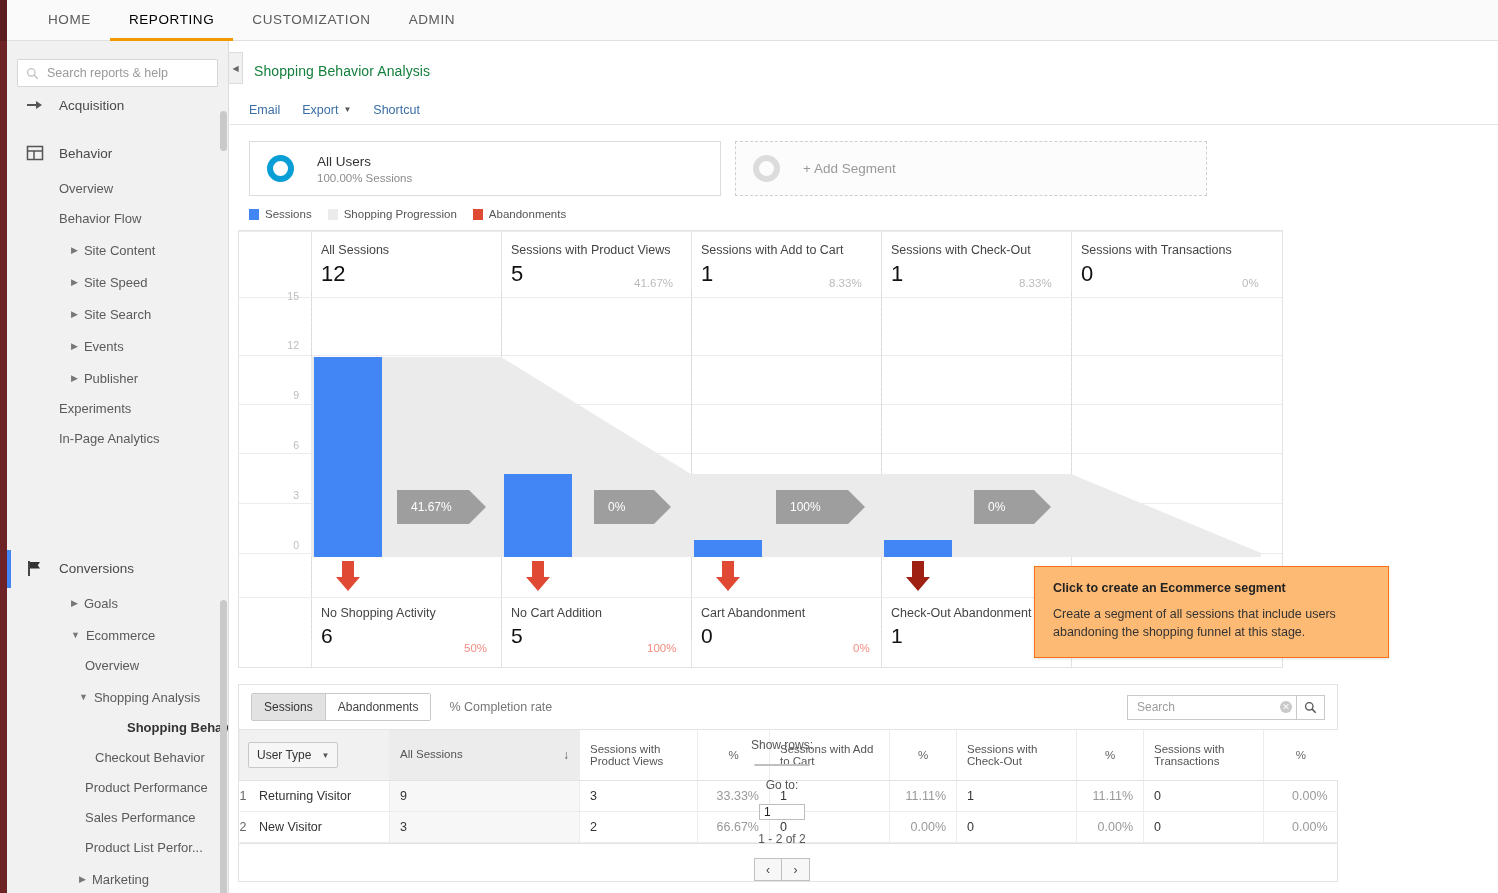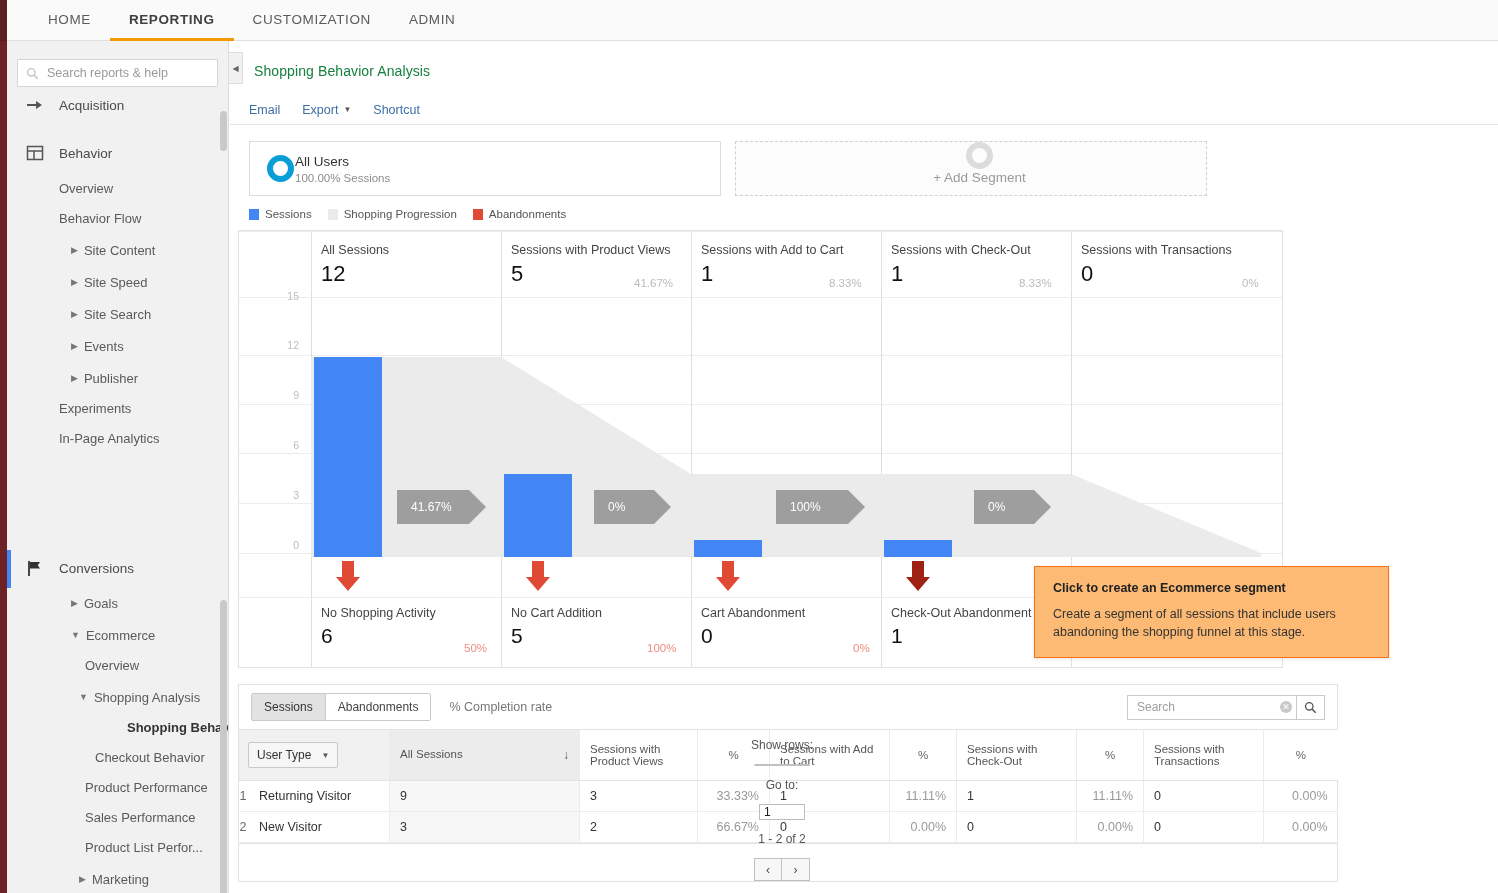--- a/index.html
+++ b/index.html
@@ -21,21 +21,21 @@
   .topnav {
     position: absolute; left: 7px; top: 0; width: 1491px; height: 41px;
     background: #fafafa; border-bottom: 1px solid #e0e0e0;
   }
   .topnav-items { display: flex; align-items: stretch; height: 41px; padding-left: 22px; }
   .topnav-item {
     display: flex; align-items: center; padding: 0 19px;
     font-size: 13.5px; letter-spacing: .6px; color: #5b5b5b; cursor: pointer;
     border-bottom: 3px solid transparent; height: 41px;
   }
-  .topnav-item.active { color: #404040; border-bottom-color: #f29900; font-weight: 700; }
+  .topnav-item.active { color: #000000; border-bottom-color: #f29900; font-weight: 400; }
 
   
   .sidebar {
     position: absolute; left: 7px; top: 41px; width: 222px; height: 852px;
     background: #f1f1f1; border-right: 1px solid #dcdcdc; overflow: hidden;
   }
   .search-wrap { padding: 18px 10px 8px 10px; }
   .search-box {
     display: flex; align-items: center; background: #fff; border: 1px solid #d6d6d6;
     height: 28px; padding: 0 8px; border-radius: 1px;
@@ -86,23 +86,23 @@
     margin-top: 16px; height: 30px; border-bottom: 1px solid #e5e5e5;
     display: flex; align-items: center; padding-left: 19px; gap: 22px;
   }
   .toolbar a { font-size: 12.5px; color: #3b6ea5; text-decoration: none; cursor: pointer; }
   .toolbar .with-caret { display: flex; align-items: center; gap: 5px; }
 
   
   .segbar { display: flex; gap: 14px; padding: 16px 0 0 19px; }
   .segment {
     width: 472px; height: 55px; border: 1px solid #dcdcdc; background: #fff;
-    display: flex; align-items: center; padding-left: 17px; gap: 1px; cursor: pointer;
-  }
-  .segment.add { border: 1px dashed #cfcfcf; background: #fcfcfc; flex-direction: column; }
+    display: flex; align-items: center; padding-left: 17px; gap: 23px; cursor: pointer;
+  }
+  .segment.add { border: 1px dashed #cfcfcf; background: #fcfcfc; }
   .donut { width: 27px; height: 27px; border-radius: 50%; border: 6px solid #0a9ed6; flex: none; }
   .donut.grey { border-color: #dcdcdc; }
   .seg-name { font-size: 13.5px; color: #333; line-height: 1.35; }
   .seg-sub { font-size: 11.5px; color: #8d8d8d; }
   .seg-add-label { font-size: 13.5px; color: #999; }
 
   
   .legend { display: flex; align-items: center; gap: 16px; padding: 12px 0 0 19px; }
   .legend-item { display: flex; align-items: center; gap: 6px; font-size: 11.5px; color: #555; }
   .swatch { width: 10px; height: 11px; flex: none; }

